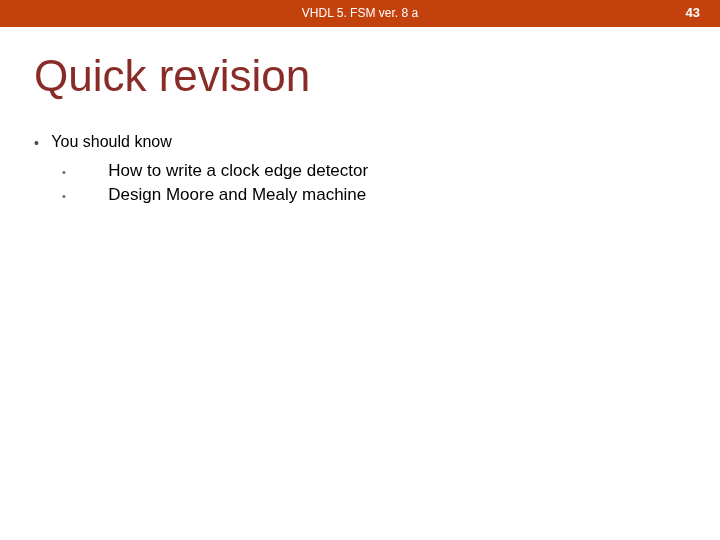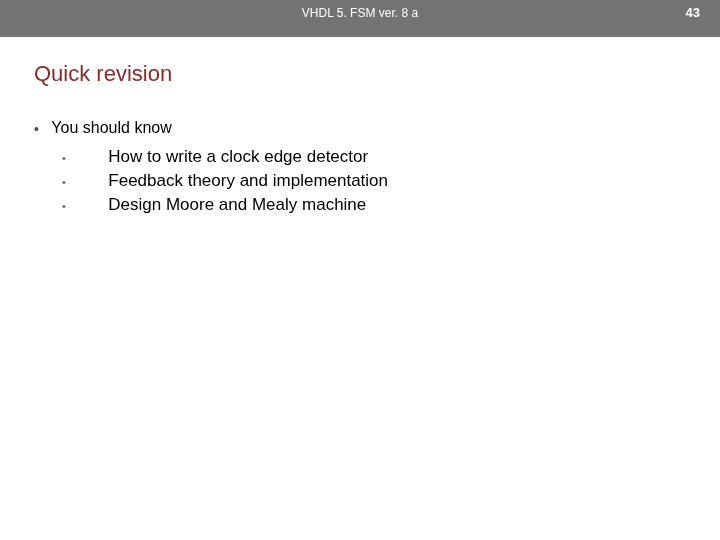--- a/index.html
+++ b/index.html
@@ -1,22 +1,22 @@
 <!DOCTYPE html>
 <html><head>
   <meta charset="utf-8">
   <style>
     * { margin: 0; padding: 0; box-sizing: border-box; }
     html, body { width: 720px; height: 540px; overflow: hidden; font-family: Arial, Helvetica, sans-serif; background: #fff; }
     .slide { width: 720px; height: 540px; position: relative; background: #fff; }
-    .header-bar { width: 720px; height: 37px; background: #737373; position: relative; }
+    .header-bar { width: 720px; height: 27px; background: #c2410c; position: relative; }
     .header-center { color: #fff; font-size: 12px; line-height: 26px; text-align: center; font-weight: 400; }
     .pagenum { position: absolute; right: 20px; top: 0; color: #fff; font-size: 13px; font-weight: 700; line-height: 26px; }
     .content { padding: 24px 34px 0 34px; }
-    .title { color: #892b27; font-size: 22px; font-weight: 400; margin-bottom: 32px; letter-spacing: 0; }
+    .title { color: #892b27; font-size: 44px; font-weight: 400; margin-bottom: 32px; letter-spacing: 0; }
     .level1 { margin-left: 0; margin-bottom: 10px; }
     .level1-text { font-size: 16px; color: #000; display: inline; }
     .bullet { display: inline-block; vertical-align: middle; font-size: 14px; color: #4a4a4a; margin-right: 8px; }
     .level2-wrap { margin-left: 28px; margin-top: 10px; }
     .level2 { margin-bottom: 4px; }
     .level2 .bullet { font-size: 11px; color: #666; margin-right: 6px; }
     .level2-text { font-size: 17px; color: #000; display: inline; margin-left: 32px; }
   </style>
 </head>
 <body>
@@ -32,21 +32,17 @@
       <span class="bullet">•</span>
       <span class="level1-text">You should know</span>
     </div>
     <div class="level2-wrap">
       <div class="level2">
         <span class="bullet">•</span>
         <span class="level2-text">How to write a clock edge detector</span>
       </div>
       <div class="level2">
         <span class="bullet">•</span>
-        <span class="level2-text">Feedback theory and implementation</span>
-      </div>
-      <div class="level2">
-        <span class="bullet">•</span>
         <span class="level2-text">Design Moore and Mealy machine</span>
       </div>
     </div>
   </div>
 </div>
 
 </body></html>

